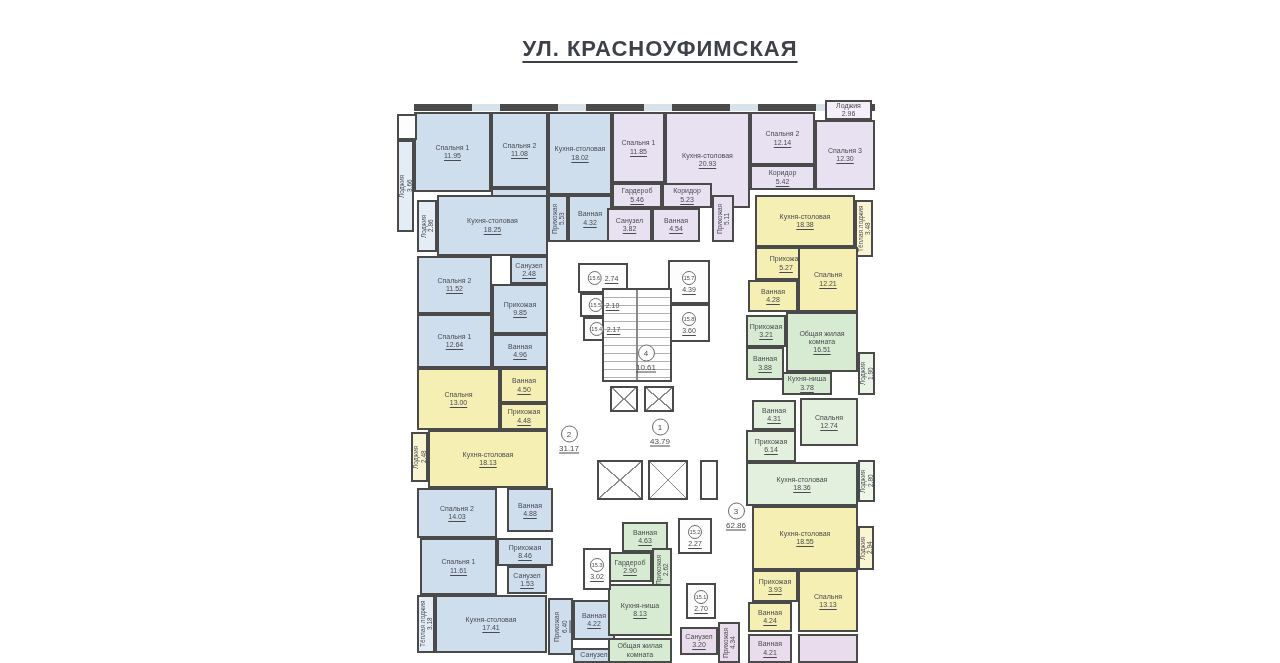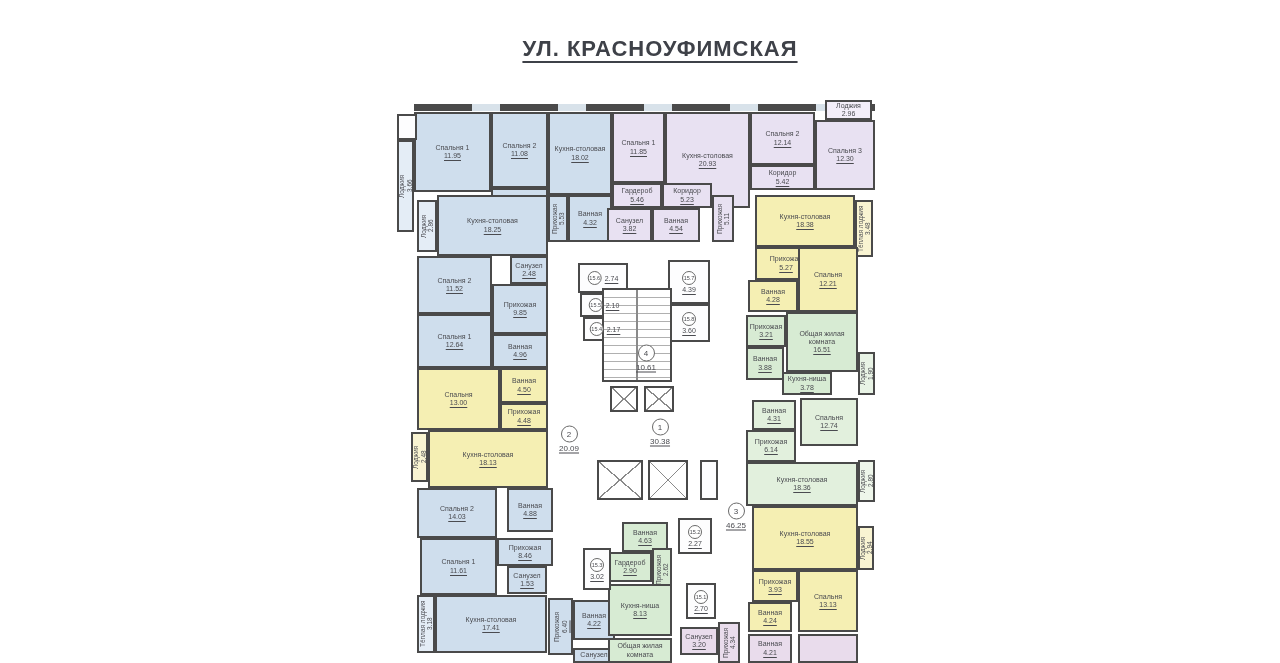--- a/index.html
+++ b/index.html
@@ -494,29 +494,29 @@
       <div class="marker" style="left: 701px; top: 601px;">
         <span class="mc">15.1</span>
         <span class="mv">2.70</span>
       </div>
       <div class="marker big" style="left: 646px; top: 358px;">
         <span class="mc">4</span>
         <span class="mv">10.61</span>
       </div>
       <div class="marker big" style="left: 660px; top: 432px;">
         <span class="mc">1</span>
-        <span class="mv">30.38</span>
+        <span class="mv">43.79</span>
       </div>
       <div class="marker big" style="left: 569px; top: 439px;">
         <span class="mc">2</span>
-        <span class="mv">20.09</span>
+        <span class="mv">31.17</span>
       </div>
       <div class="marker big" style="left: 736px; top: 516px;">
         <span class="mc">3</span>
-        <span class="mv">46.25</span>
+        <span class="mv">62.86</span>
       </div>
       <div class="lift" style="left: 610px; top: 386px; width: 28px; height: 26px;"></div>
       <div class="lift" style="left: 644px; top: 386px; width: 30px; height: 26px;"></div>
       <div class="lift" style="left: 597px; top: 460px; width: 46px; height: 40px;"></div>
       <div class="lift" style="left: 648px; top: 460px; width: 40px; height: 40px;"></div>
       <div class="stairs" style="left: 602px; top: 288px; width: 70px; height: 94px;"></div>
     </div>
 </div>
 
 </body></html>

